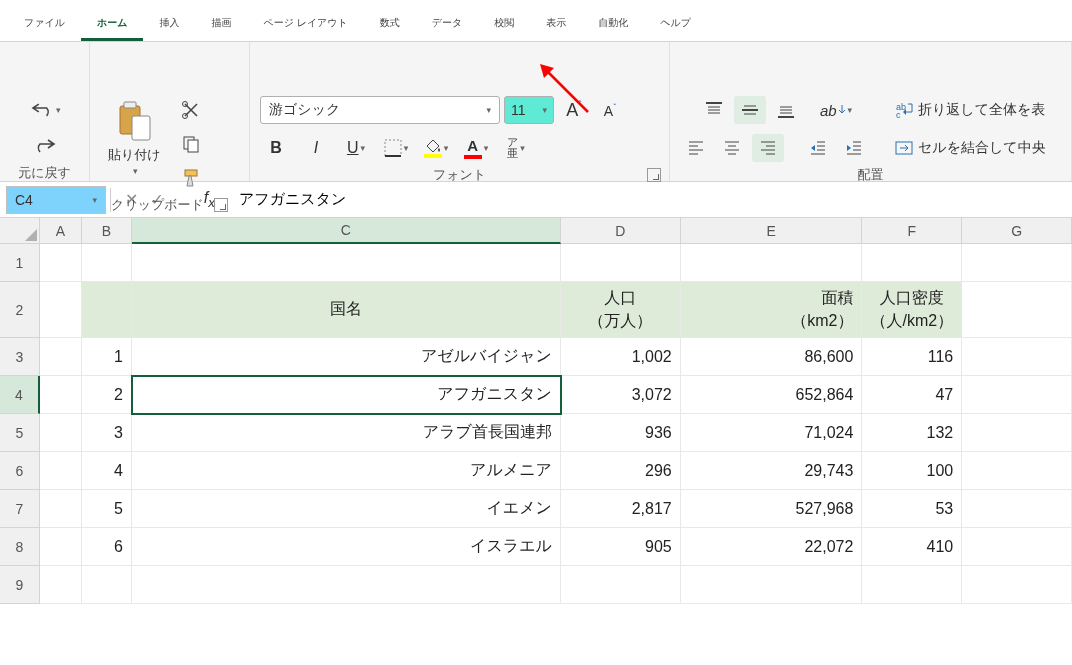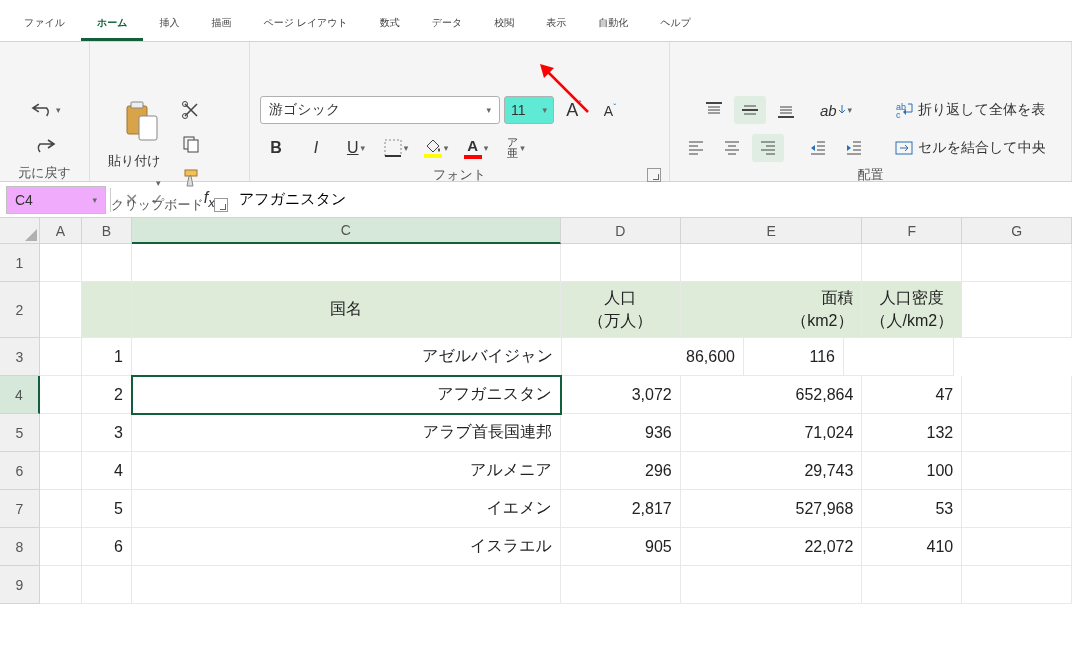--- a/index.html
+++ b/index.html
@@ -15,30 +15,30 @@
     .ribbon-group { display: flex; flex-direction: column; justify-content: space-between; padding: 6px 10px; border-right: 1px solid #e0e0e0; position: relative; }
     .ribbon-group-label { text-align: center; font-size: 13px; color: #555; padding-top: 4px; display: flex; align-items: center; justify-content: center; gap: 10px; }
     .ribbon-group-body { display: flex; gap: 6px; flex: 1; align-items: flex-start; margin-top: 48px; }
     .ribbon-col { display: flex; flex-direction: column; gap: 4px; align-items: center; }
     .ribbon-row { display: flex; gap: 4px; align-items: center; }
     
     .dialog-launcher { width: 14px; height: 14px; border: 1px solid #999; position: relative; cursor: pointer; display:inline-block;}
     .dialog-launcher::after { content: ""; position: absolute; right: 1px; bottom: 1px; width: 5px; height: 5px; border-right: 1px solid #666; border-bottom: 1px solid #666; }
     
     .icon-btn { display: flex; align-items: center; justify-content: center; width: 32px; height: 28px; cursor: pointer; border-radius: 3px; }
-    .icon-btn.lg { width: auto; height: auto; flex-direction: column; padding: 4px 8px; gap: 8px; font-size: 13px; align-items: flex-end; }
+    .icon-btn.lg { width: auto; height: auto; flex-direction: column; padding: 4px 8px; gap: 2px; font-size: 13px; }
     .icon-btn.labeled { width: auto; padding: 4px 8px; gap: 4px; font-size: 14px; }
     .dropdown-arrow { font-size: 9px; color: #666; margin-left: 2px; }
     
     .font-name-select { width: 240px; height: 28px; border: 1px solid #b0b0b0; border-radius: 3px; padding: 0 8px; display: flex; align-items: center; justify-content: space-between; background: #fff; cursor: pointer; }
     .font-size-select { width: 50px; height: 28px; border: 1px solid #b0b0b0; border-radius: 3px; padding: 0 6px; display: flex; align-items: center; justify-content: space-between; background: #5eead4; cursor: pointer; }
     
     
     .formula-bar { display: flex; align-items: center; border-bottom: 1px solid #d4d4d4; height: 36px; padding: 4px 6px; gap: 4px; }
-    .name-box { width: 100px; height: 28px; border: 1px solid #c0c0c0; padding: 0 8px; display: flex; align-items: center; justify-content: space-between; background: #f0abfc; cursor: pointer; }
+    .name-box { width: 100px; height: 28px; border: 1px solid #c0c0c0; padding: 0 8px; display: flex; align-items: center; justify-content: space-between; background: #7dd3fc; cursor: pointer; }
     .fx-btn-row { display: flex; align-items: center; gap: 4px; padding: 0 6px; color: #888; }
     .fx-btn { cursor: pointer; padding: 2px 4px; font-size: 16px; }
     .fx-btn.fx { font-style: italic; color: #333; margin-left: 28px; }
     .formula-input { flex: 1; height: 28px; border: none; padding: 0 10px; font-size: 15px; outline: none; }
     
     
     .grid-wrap { display: flex; flex-direction: column; }
     .col-headers { display: flex; height: 26px; }
     .col-header { background: #f0f0f0; border-right: 1px solid #d4d4d4; border-bottom: 1px solid #d4d4d4; display: flex; align-items: center; justify-content: center; font-size: 14px; color: #555; cursor: pointer; }
     .col-header.selected { background: #d6e8da; border-bottom: 2px solid #135f3b; }
@@ -371,20 +371,21 @@
 （人/km2）</div>
     <div class="cell w-G"></div>
   </div>
 
   <div id="data-rows">
       <div class="data-row">
         <div class="row-header">3</div>
         <div class="cell w-A"></div>
         <div class="cell w-B r">1</div>
         <div class="cell w-C r">アゼルバイジャン</div>
+        <div class="cell w-D r">1,002</div>
         <div class="cell w-E r">86,600</div>
         <div class="cell w-F r">116</div>
         <div class="cell w-G"></div>
       </div>
       <div class="data-row">
         <div class="row-header selected">4</div>
         <div class="cell w-A"></div>
         <div class="cell w-B r">2</div>
         <div class="cell w-C r selected">アフガニスタン</div>
         <div class="cell w-D r">3,072</div>

